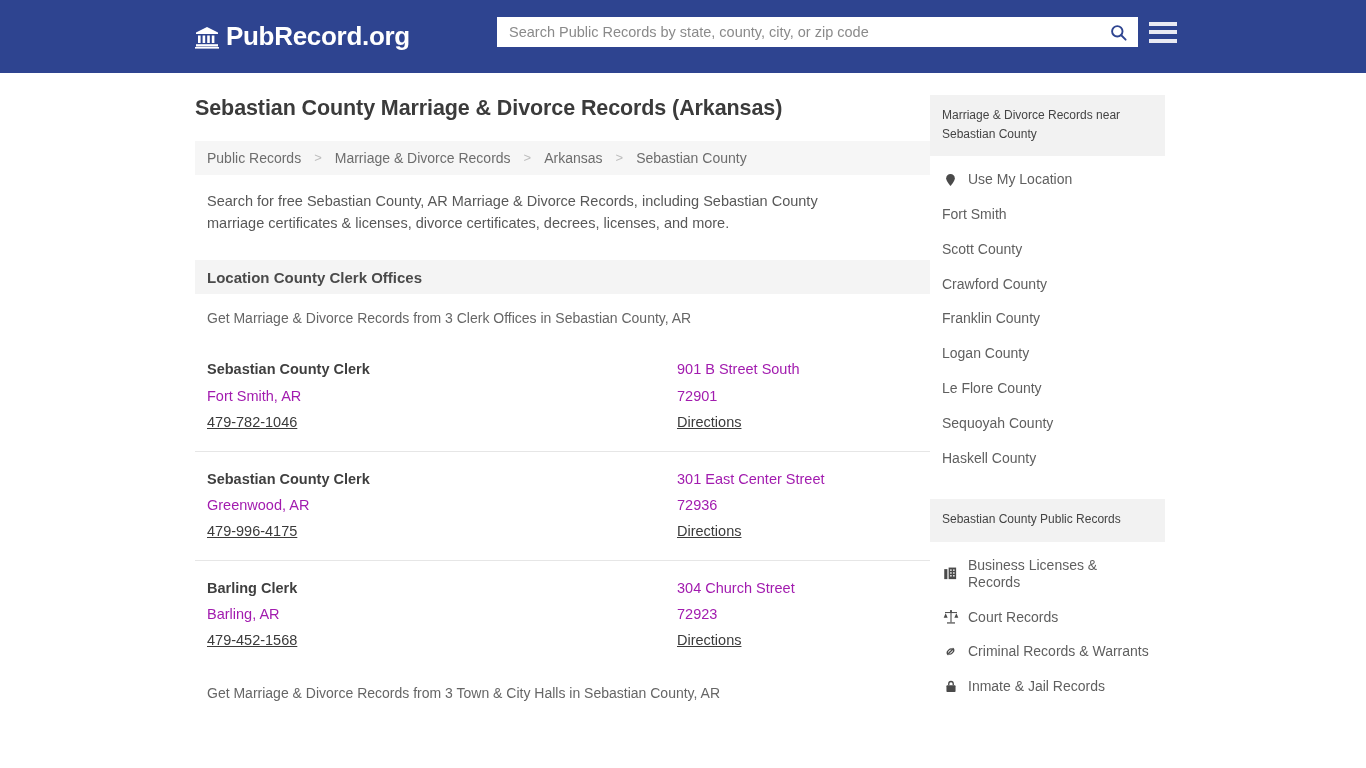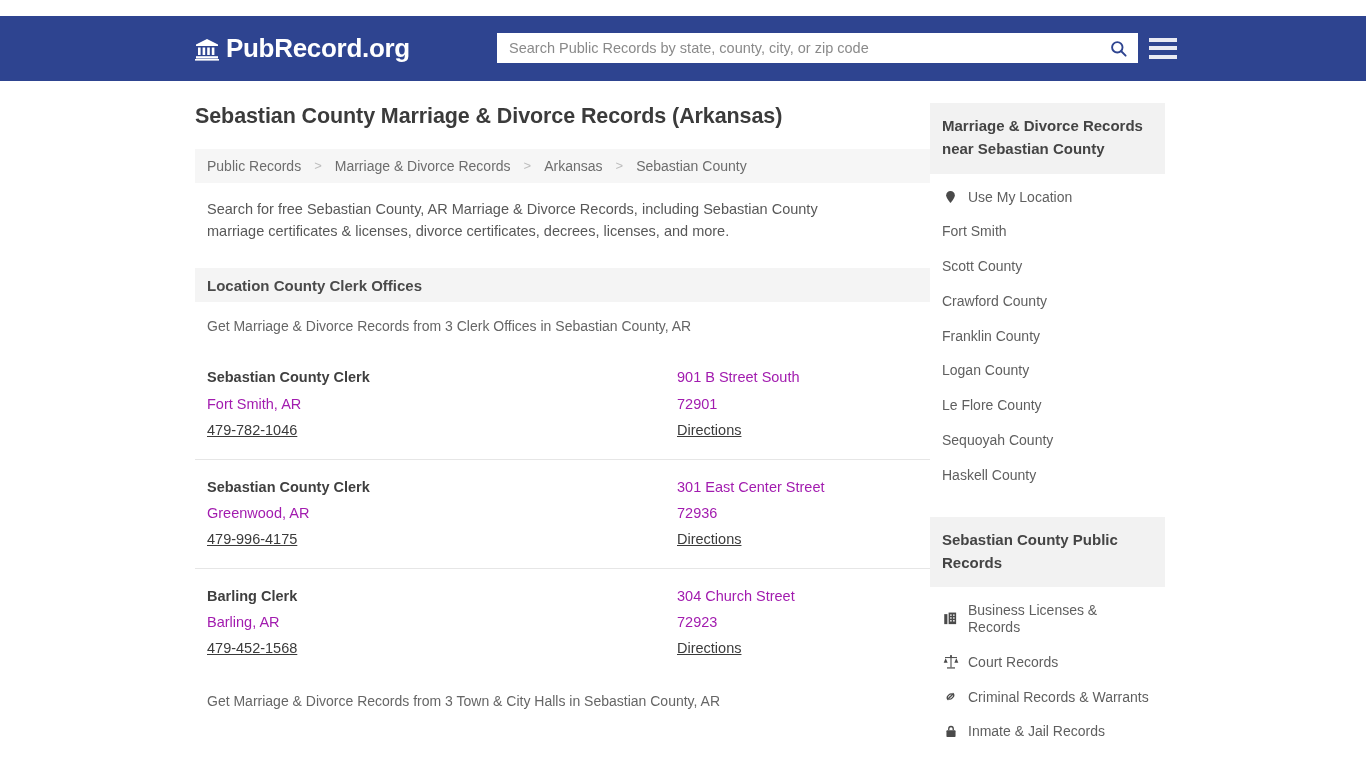--- a/index.html
+++ b/index.html
@@ -7,26 +7,25 @@
   html, body {
     width: 1366px;
     height: 768px;
     overflow: hidden;
     background: #ffffff;
     font-family: "Liberation Sans", sans-serif;
   }
 
   
   .site-header {
-    height: 65px;
+    height: 73px;
     background: #2e4490;
     display: flex;
     align-items: center;
     position: relative;
-    margin-top: 16px;
   }
 
   .logo {
     display: flex;
     align-items: center;
     gap: 7px;
     margin-left: 195px;
     text-decoration: none;
     user-select: none;
   }
@@ -205,22 +204,22 @@
     cursor: pointer;
     display: inline-block;
   }
 
   
   .side-box { margin-bottom: 0; }
 
   .side-head {
     background: #f2f2f2;
     padding: 11px 12px 13px 12px;
-    font-size: 15px;
-    font-weight: bold;
+    font-size: 12px;
+    font-weight: normal;
     color: #444444;
     line-height: 1.55;
   }
 
   .side-list { padding: 0; margin-top: 6px; }
 
   .side-item {
     display: flex;
     align-items: center;
     gap: 9px;

